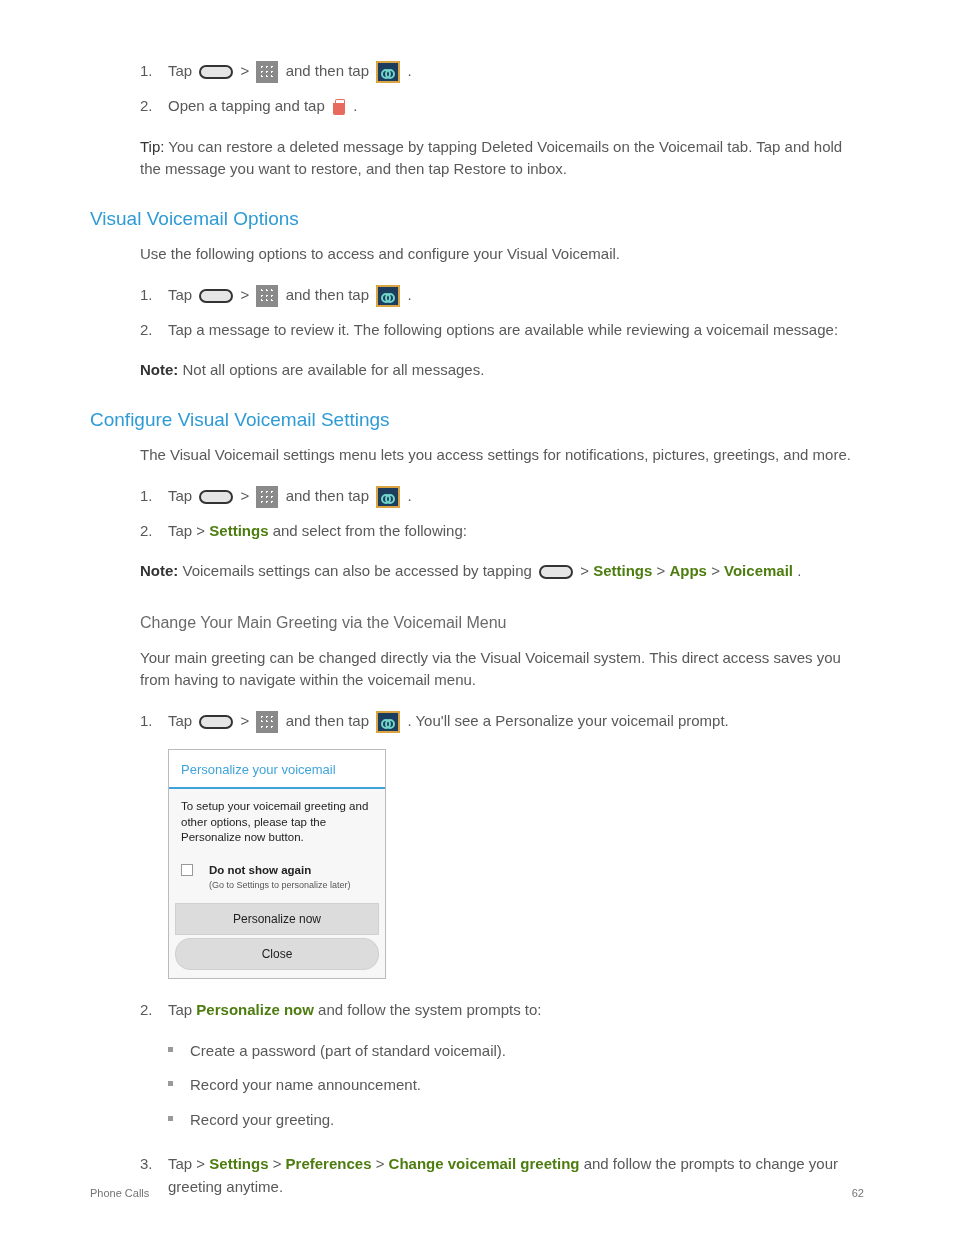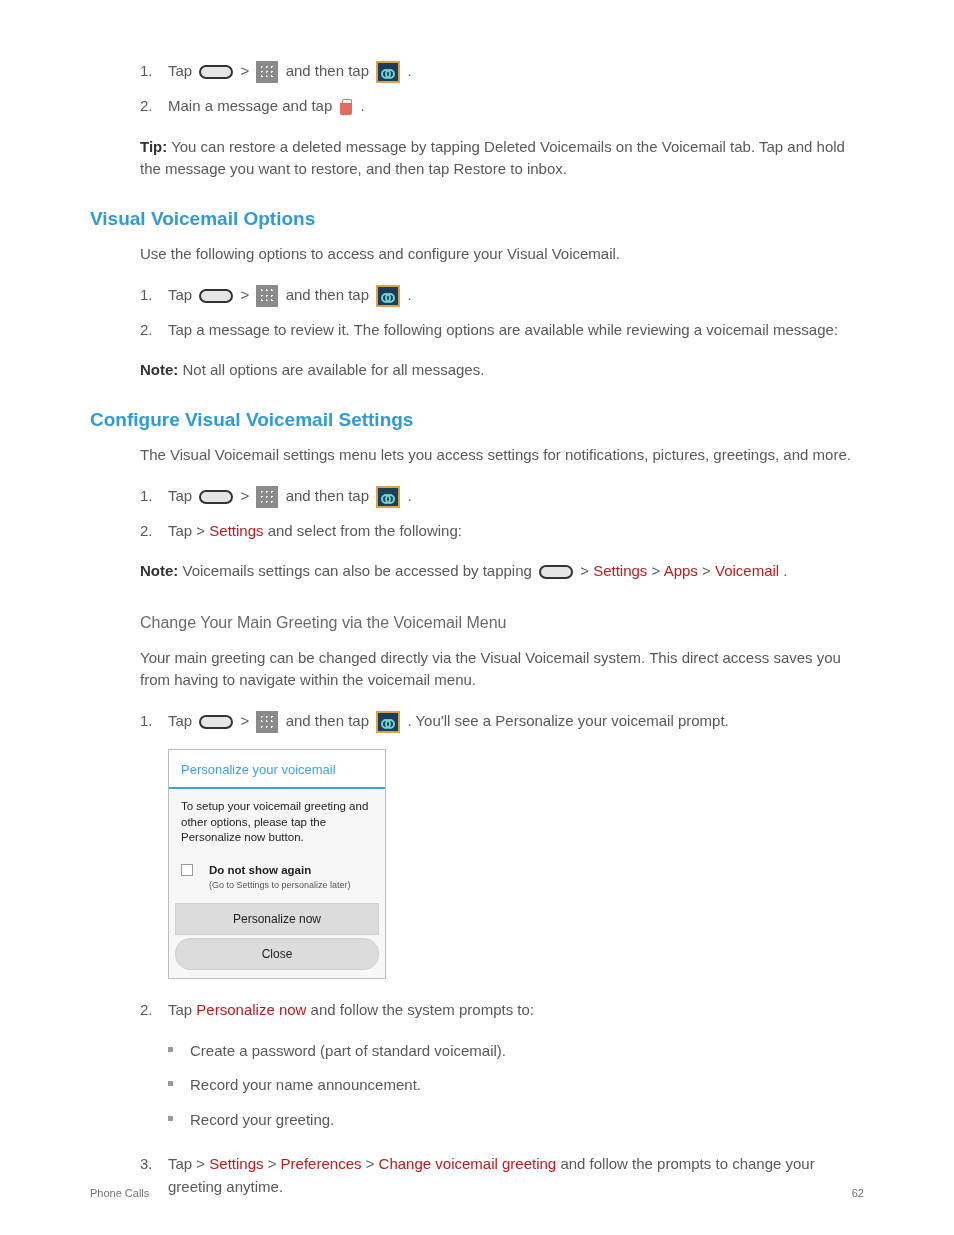--- a/index.html
+++ b/index.html
@@ -97,28 +97,28 @@
     border-radius: 2px 2px 0 0;
   }
   .trash-icon::after {
     content: "";
     position: absolute;
     left: 1px; top: 4px;
     width: 12px; height: 12px;
     background: #e86a5f;
     border-radius: 0 0 2px 2px;
   }
-  .bold { font-weight: normal; color: #b91c1c; text-align: right; }
-  .heading { color: #2e9bd6; font-size: 19px; font-weight: bold; margin: 24px 0 10px 0; }
+  .bold { font-weight: bold; color: #4d7c0f; text-align: right; }
+  .heading { color: #2e9bd6; font-size: 19px; font-weight: normal; margin: 24px 0 10px 0; }
   .step { padding-left: 78px; position: relative; margin-bottom: 12px; }
   .step-num { position: absolute; left: 50px; }
   .note-block { padding-left: 50px; margin: 18px 0; }
   .note-label { font-weight: bold; color: #333; }
   .tip-block { padding-left: 50px; margin: 18px 0; }
-  .tip-label { font-weight: bold; color: #333; }
+  .tip-label { font-weight: normal; color: #333; }
   .subhead { color: #6a6a6a; font-size: 16px; margin: 28px 0 12px 0; }
   .screenshot-row {
     display: flex;
     align-items: flex-start;
     gap: 54px;
     padding-left: 78px;
     margin: 16px 0 20px 0;
   }
   .vm-dialog {
     width: 218px;
@@ -193,21 +193,21 @@
       <span class="inline-icon keypad-icon"></span>
       <span> and then tap </span>
       <span class="inline-icon vm-icon"></span>
       <span>.</span>
     </span>
   </div>
 
   <div class="step">
     <span class="step-num">2.</span>
     <span>
-      <span>Main a message and tap </span>
+      <span>Open a tapping and tap </span>
       <span class="inline-icon trash-icon"></span>
       <span>.</span>
     </span>
   </div>
 
   <div class="tip-block para">
     <span class="tip-label">Tip:</span>
     <span> You can restore a deleted message by tapping Deleted Voicemails on the Voicemail tab. Tap and hold the message you want to restore, and then tap Restore to inbox.</span>
   </div>
 

